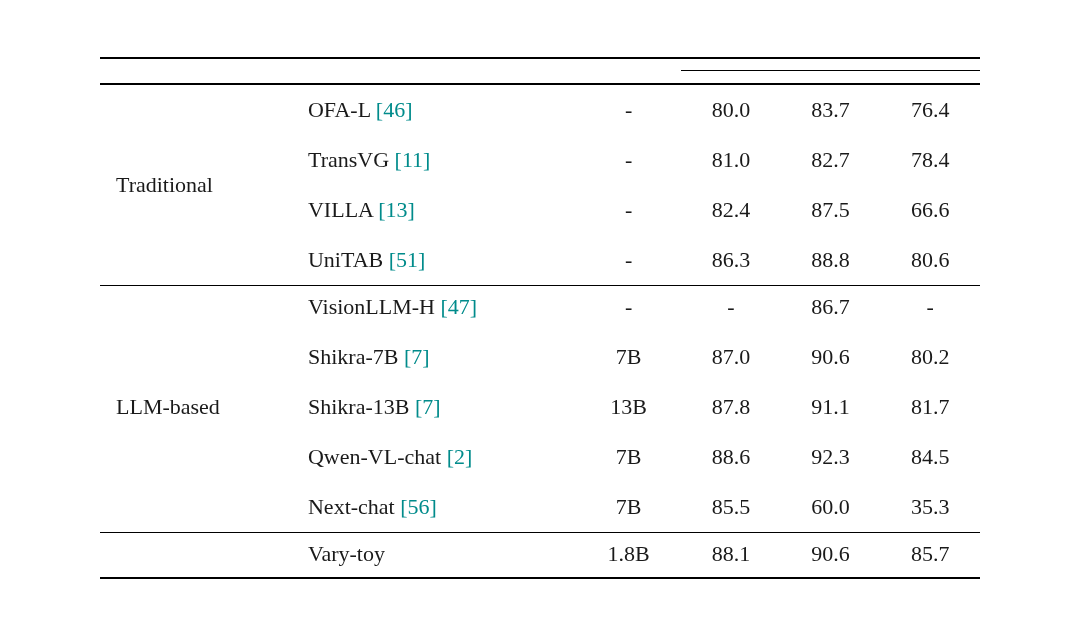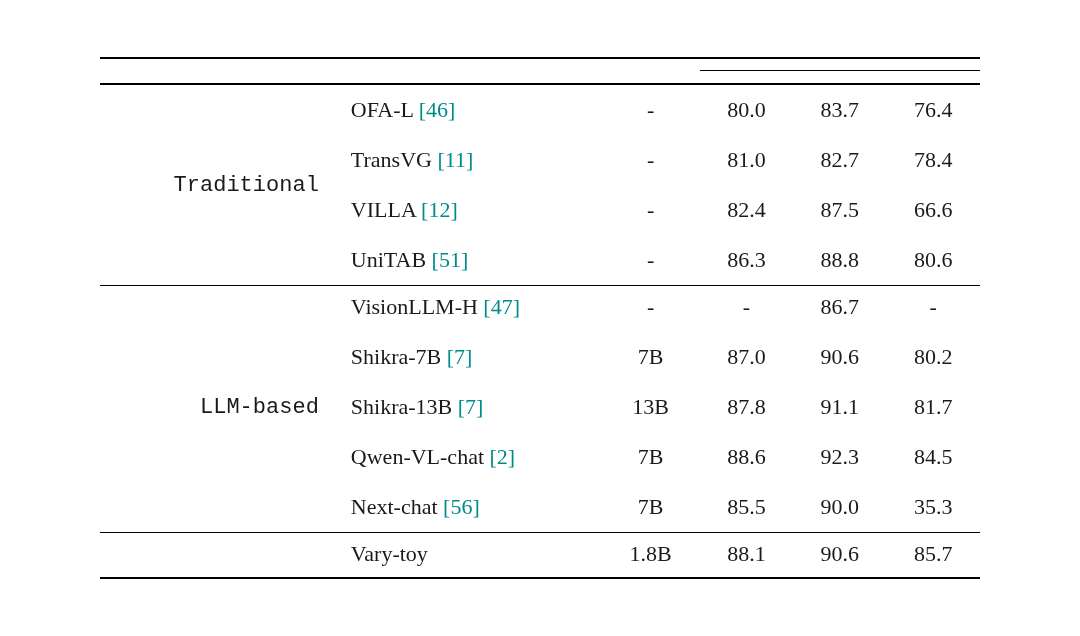--- a/index.html
+++ b/index.html
@@ -62,24 +62,23 @@
       text-align: left;
     }
 
     td {
       padding: 12px 16px;
       text-align: center;
       vertical-align: middle;
     }
 
     td.type-cell {
-      text-align: right;
+      text-align: left;
       font-weight: normal;
       vertical-align: middle;
-      font-family: Liberation Mono, monospace;
     }
 
     td.method-cell {
       text-align: left;
     }
 
     td.size-cell {
       text-align: center;
     }
 
@@ -132,21 +131,21 @@
           <td>76.4</td>
         </tr>
         <tr>
           <td class="method-cell"><span>TransVG </span><span class="cite-link">[11]</span></td>
           <td class="size-cell">-</td>
           <td>81.0</td>
           <td>82.7</td>
           <td>78.4</td>
         </tr>
         <tr>
-          <td class="method-cell"><span>VILLA </span><span class="cite-link">[12]</span></td>
+          <td class="method-cell"><span>VILLA </span><span class="cite-link">[13]</span></td>
           <td class="size-cell">-</td>
           <td>82.4</td>
           <td>87.5</td>
           <td>66.6</td>
         </tr>
         <tr>
           <td class="method-cell"><span>UniTAB </span><span class="cite-link">[51]</span></td>
           <td class="size-cell">-</td>
           <td>86.3</td>
           <td>88.8</td>
@@ -178,21 +177,21 @@
           <td class="method-cell"><span>Qwen-VL-chat </span><span class="cite-link">[2]</span></td>
           <td class="size-cell">7B</td>
           <td>88.6</td>
           <td>92.3</td>
           <td>84.5</td>
         </tr>
         <tr>
           <td class="method-cell"><span>Next-chat </span><span class="cite-link">[56]</span></td>
           <td class="size-cell">7B</td>
           <td>85.5</td>
-          <td>90.0</td>
+          <td>60.0</td>
           <td>35.3</td>
         </tr>
         <tr class="section-divider" style="border-bottom: 2.5px solid rgb(0, 0, 0); margin-top: 40px;">
           <td rowspan="1" class="type-cell" style="border-bottom: 2.5px solid rgb(0, 0, 0); padding-bottom: 10px; border-top: 1.5px solid rgb(0, 0, 0); padding-top: 8px;"></td>
           <td class="method-cell" style="border-bottom: 2.5px solid rgb(0, 0, 0); padding-bottom: 10px; border-top: 1.5px solid rgb(0, 0, 0); padding-top: 8px;"><span>Vary-toy</span></td>
           <td class="size-cell" style="border-bottom: 2.5px solid rgb(0, 0, 0); padding-bottom: 10px; border-top: 1.5px solid rgb(0, 0, 0); padding-top: 8px;">1.8B</td>
           <td style="border-bottom: 2.5px solid rgb(0, 0, 0); padding-bottom: 10px; border-top: 1.5px solid rgb(0, 0, 0); padding-top: 8px;">88.1</td>
           <td style="border-bottom: 2.5px solid rgb(0, 0, 0); padding-bottom: 10px; border-top: 1.5px solid rgb(0, 0, 0); padding-top: 8px;">90.6</td>
           <td style="border-bottom: 2.5px solid rgb(0, 0, 0); padding-bottom: 10px; border-top: 1.5px solid rgb(0, 0, 0); padding-top: 8px; text-align: center;">85.7</td>
         </tr>

